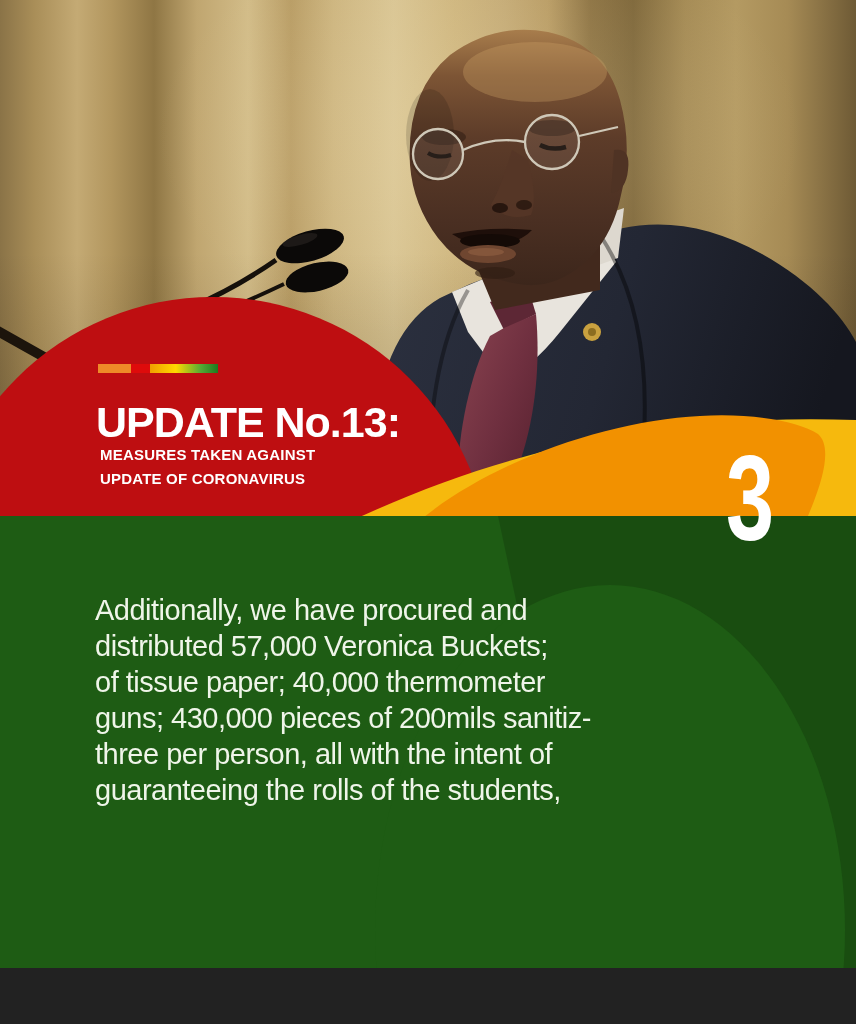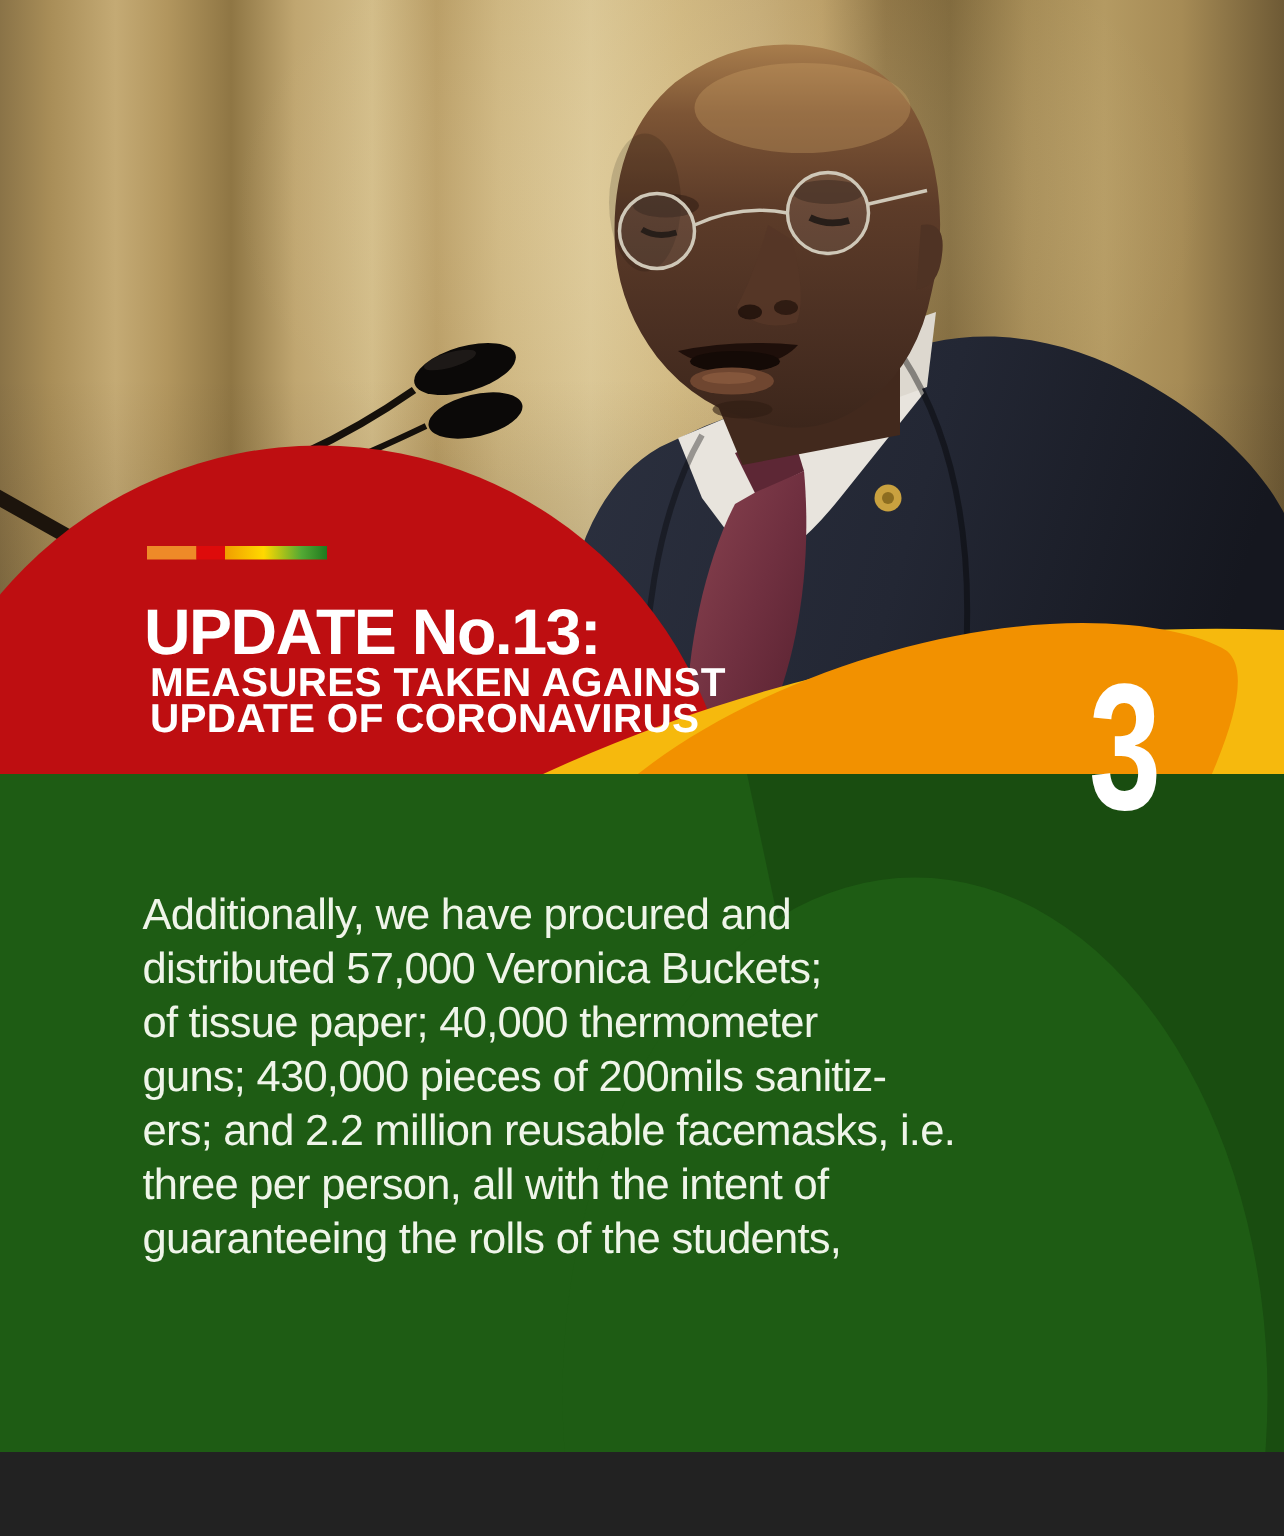--- a/index.html
+++ b/index.html
@@ -20,21 +20,21 @@
   .flag-bar .seg2{width:19px;height:100%;background:var(--flag_red,#DE0B0B);}
   .flag-bar .seg3{flex:1;height:100%;
     background:linear-gradient(90deg,var(--flag_grad_1,#F09E00) 0%,var(--flag_grad_2,#FFD900) 38%,var(--flag_grad_3,#53A934) 75%,var(--flag_grad_4,#1F7A1F) 100%);}
   .update-title{
     position:absolute;left:96px;top:399px;
     color:#fff;font-size:43px;line-height:46px;font-weight:700;
     letter-spacing:-1px;white-space:nowrap;
   }
   .update-subtitle{
     position:absolute;left:100px;top:443px;
-    color:#fff;font-size:27px;line-height:24px;font-weight:700;
+    color:#fff;font-size:15px;line-height:24px;font-weight:700;
     letter-spacing:0.2px;white-space:nowrap;
   }
   .big-number{
     position:absolute;left:690px;top:438px;width:120px;
     color:#fff;font-size:120px;line-height:120px;font-weight:700;
     text-align:center;
     transform:scaleX(0.72);transform-origin:50% 50%;
   }
   .body-text{
     position:absolute;left:95px;top:592px;width:700px;
@@ -187,18 +187,17 @@
     <div>UPDATE OF CORONAVIRUS</div>
   </div>
 
   <div class="big-number">3</div>
 
   <div class="body-text">
     <div class="line">Additionally, we have procured and</div>
     <div class="line">distributed 57,000 Veronica Buckets;</div>
     <div class="line">of tissue paper; 40,000 thermometer</div>
     <div class="line">guns; 430,000 pieces of 200mils sanitiz-</div>
-    <div class="line">ers; and 2.2 million reusable facemasks, i.e.</div>
     <div class="line">three per person, all with the intent of</div>
     <div class="line">guaranteeing the rolls of the students,</div>
   </div>
 
 </div>
 
 </body></html>

